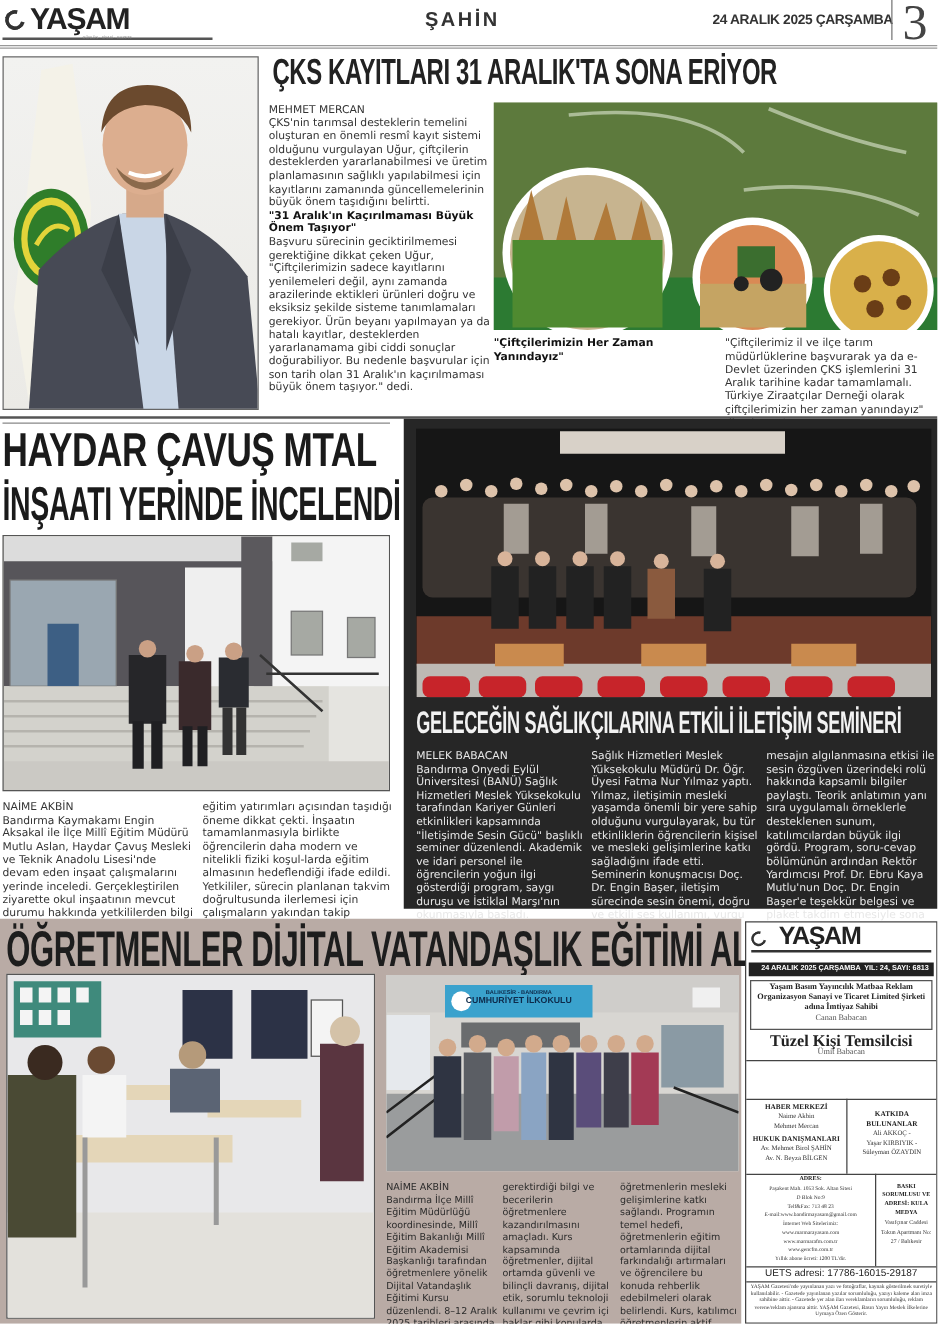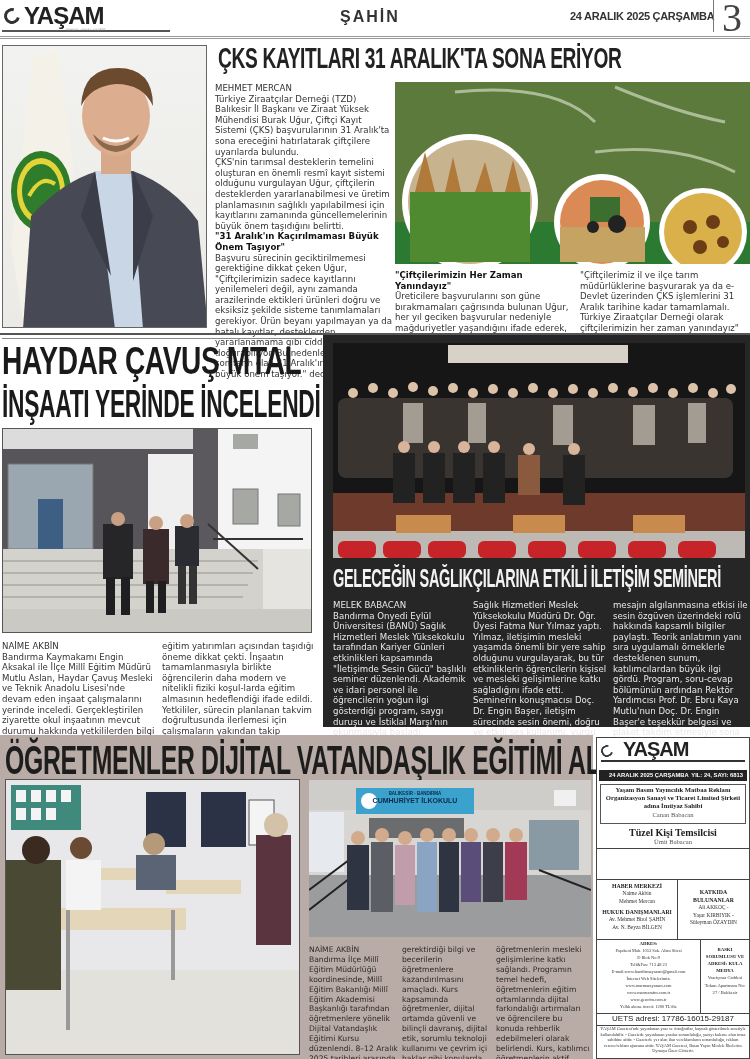--- a/index.html
+++ b/index.html
@@ -49,21 +49,21 @@
 #s4title{left:5px;top:738px;font-size:32px;color:#1d1d1d}
 #s4photo1{left:5px;top:779px;width:295px;height:276px;background:#ddd;border:1px solid #555;overflow:hidden}
 #s4photo2{left:309px;top:780px;width:282px;height:157px;background:#cfcfcf;overflow:hidden}
 #s4col1{left:309px;top:945px;width:90px}
 #s4col2{left:400px;top:945px;width:92px}
 #s4col3{left:496px;top:945px;width:95px}
 #s4box .body-txt{font-size:7.6px;line-height:9.9px;color:#2b2b2b}
 
 #mast{left:596px;top:737px;width:154px;height:322px;border:1px solid #444;background:#fff}
 .m-center{text-align:center;font-family:"Liberation Serif",serif}
-.mt{font-weight:bold;font-size:10px;line-height:9px;color:#222}
+.mt{font-weight:bold;font-size:13px;line-height:9px;color:#222}
 .mn{font-size:6.6px;line-height:9px;color:#555}
 .ms{font-weight:bold;font-size:5.8px;line-height:8px;color:#222}
 .mx{font-size:5.4px;line-height:7.6px;color:#333}
 .mline{position:absolute;left:0;width:152px;height:1px;background:#444}
 </style>
 </head>
 <body>
 
 <div id="hdr" class="abs">
   <div id="logo" class="abs">
@@ -97,21 +97,20 @@
     <path d="M78 60 Q80 22 115 22 Q150 22 150 60 Q140 38 113 38 Q88 40 78 60 Z" fill="#6b4a2e"></path>
     <path d="M90 88 Q113 112 136 88 Q130 104 113 106 Q96 104 90 88 Z" fill="#8b6a4c"></path>
     <path d="M100 92 Q113 98 126 92" stroke="#fff" stroke-width="3" fill="none"></path>
   </svg>
 </div>
 
 <div id="s1title" class="abs cond" style="font-size:29px;transform:scaleX(0.66)">ÇKS KAYITLARI 31 ARALIK'TA SONA ERİYOR</div>
 
 <div id="s1text" class="abs body-txt">
   <div class="by">MEHMET MERCAN</div>
-  <p>Türkiye Ziraatçılar Derneği (TZD) Balıkesir İl Başkanı ve Ziraat Yüksek Mühendisi Burak Uğur, Çiftçi Kayıt Sistemi (ÇKS) başvurularının 31 Aralık'ta sona ereceğini hatırlatarak çiftçilere uyarılarda bulundu.</p>
   <p>ÇKS'nin tarımsal desteklerin temelini oluşturan en önemli resmî kayıt sistemi olduğunu vurgulayan Uğur, çiftçilerin desteklerden yararlanabilmesi ve üretim planlamasının sağlıklı yapılabilmesi için kayıtlarını zamanında güncellemelerinin büyük önem taşıdığını belirtti.</p>
   <p class="sub">"31 Aralık'ın Kaçırılmaması Büyük Önem Taşıyor"</p>
   <p>Başvuru sürecinin geciktirilmemesi gerektiğine dikkat çeken Uğur, "Çiftçilerimizin sadece kayıtlarını yenilemeleri değil, aynı zamanda arazilerinde ektikleri ürünleri doğru ve eksiksiz şekilde sisteme tanımlamaları gerekiyor. Ürün beyanı yapılmayan ya da hatalı kayıtlar, desteklerden yararlanamama gibi ciddi sonuçlar doğurabiliyor. Bu nedenle başvurular için son tarih olan 31 Aralık'ın kaçırılmaması büyük önem taşıyor." dedi.</p>
 </div>
 
 <div id="s1img" class="abs">
   <svg width="355" height="182" viewBox="0 0 355 182">
     <path d="M0 0 H355 V182 H0 Z" fill="#5d7a3d"></path>
     <path d="M60 10 Q160 0 200 40 M220 5 Q280 30 330 40 M200 70 Q280 60 340 90" stroke="#dfe8d4" stroke-width="3" fill="none" opacity="0.6"></path>
     <rect x="0" y="140" width="355" height="42" fill="#2c7a32"></rect>
@@ -129,21 +128,20 @@
     <circle cx="308" cy="150" r="39" fill="#d9b04a"></circle>
     <circle cx="295" cy="145" r="7" fill="#6a3d16"></circle>
     <circle cx="318" cy="140" r="7" fill="#6a3d16"></circle>
     <circle cx="305" cy="165" r="7" fill="#6a3d16"></circle>
     <circle cx="328" cy="160" r="6" fill="#6a3d16"></circle>
   </svg>
 </div>
 
 <div id="s1col2" class="abs body-txt">
   <p class="sub">"Çiftçilerimizin Her Zaman Yanındayız"</p>
-  <p>Üreticilere başvurularını son güne bırakmamaları çağrısında bulunan Uğur, her yıl geciken başvurular nedeniyle mağduriyetler yaşandığını ifade ederek,</p>
 </div>
 <div id="s1col3" class="abs body-txt">
   <p>"Çiftçilerimiz il ve ilçe tarım müdürlüklerine başvurarak ya da e-Devlet üzerinden ÇKS işlemlerini 31 Aralık tarihine kadar tamamlamalı. Türkiye Ziraatçılar Derneği olarak çiftçilerimizin her zaman yanındayız" diye konuştu.</p>
 </div>
 <div id="s1bot" class="abs"></div>
 
 <div id="s2rule" class="abs"></div>
 <div id="s2title1" class="abs cond" style="font-size:38px;transform:scaleX(0.74)">HAYDAR ÇAVUŞ MTAL</div>
 <div id="s2title2" class="abs cond" style="font-size:38px;transform:scaleX(0.6)">İNŞAATI YERİNDE İNCELENDİ</div>
 

